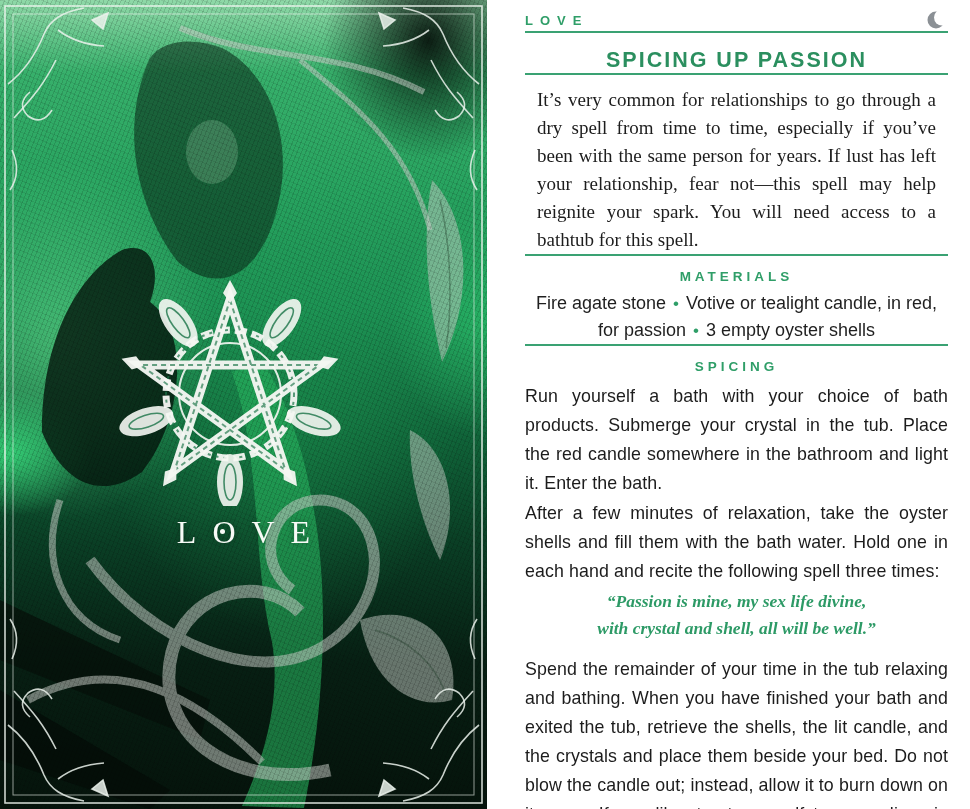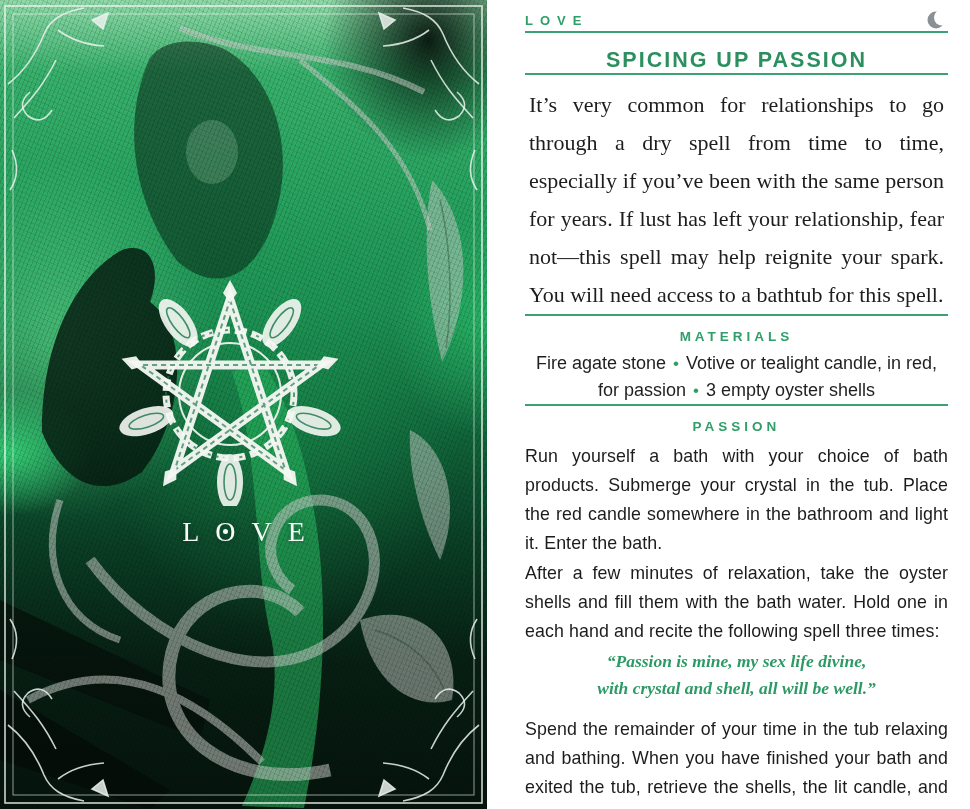--- a/index.html
+++ b/index.html
@@ -32,21 +32,21 @@
     position:absolute;inset:0;pointer-events:none;
     background:
       repeating-linear-gradient(112deg, rgba(0,0,0,.15) 0 1px, transparent 1px 4px),
       repeating-linear-gradient(22deg, rgba(0,0,0,.09) 0 1px, transparent 1px 5px);
     mix-blend-mode:multiply;opacity:.85;
   }
   .art-svg,.frame-svg{position:absolute;inset:0;width:100%;height:100%;}
   .pentagram-wrap{position:absolute;left:116px;top:278px;width:228px;height:228px;}
   .love-label{
     position:absolute;left:0;right:0;top:516px;text-align:center;
-    color:#f7faf6;font-family:"Liberation Serif",serif;font-size:28px;line-height:32px;
+    color:#f7faf6;font-family:"Liberation Serif",serif;font-size:32px;line-height:32px;
     text-shadow:0 0 6px rgba(0,0,0,.35);
   }
   .love-label .lv{display:inline-block;margin:0 8px;position:relative;}
   .love-label .o-dot::after{
     content:"";position:absolute;left:8px;top:13px;width:5px;height:5px;border-radius:50%;background:#f7faf6;
   }
 
   
   .right-page{
     width:483px;flex:1;background:#ffffff;padding:9px 22px 0 38px;
@@ -57,22 +57,22 @@
   hr.rule{border:none;border-top:2px solid var(--rule_green);margin:0;}
   .rule-1{margin-top:7px;}
   .rule-2{margin-top:13px;}
   .rule-3{margin-top:11px;}
   .rule-4{margin-top:15px;}
   .title{
     font-family:Liberation Sans, sans-serif;font-weight:bold;color:var(--title_green);
     font-size:21.5px;letter-spacing:2px;text-align:center;margin:15px 0 0;
   }
   .intro{
-    font-family:"Liberation Serif",serif;font-size:22px;line-height:38px;
-    text-align:justify;color:var(--body_text);margin:11px 4px 0;
+    font-family:"Liberation Serif",serif;font-size:19px;line-height:28px;
+    text-align:justify;color:var(--body_text);margin:11px 12px 0;
   }
   .sect-head{
     color:var(--accent_green);font-size:13.5px;font-weight:bold;letter-spacing:4px;
     text-align:center;margin:13px 0 0;
   }
   .materials-line{
     font-size:18px;line-height:27px;text-align:center;color:#1f1f1f;margin:6px 0 0;
   }
   .materials-line .bullet{color:var(--accent_green);margin:0 7px;font-size:17px;}
   .sans-par{
@@ -212,21 +212,21 @@
 
   <p class="intro">It’s very common for relationships to go through a dry spell from time to time, especially if you’ve been with the same person for years. If lust has left your relationship, fear not—this spell may help reignite your spark. You will need access to a bathtub for this spell.</p>
 
   <hr class="rule rule-3">
 
   <h2 class="sect-head">MATERIALS</h2>
   <p class="materials-line"><span>Fire agate stone</span><span class="bullet">•</span><span>Votive or tealight candle, in red, for passion</span><span class="bullet">•</span><span>3 empty oyster shells</span></p>
 
   <hr class="rule rule-4">
 
-  <h2 class="sect-head">PASSION</h2>
+  <h2 class="sect-head">SPICING</h2>
   <p class="sans-par">Run yourself a bath with your choice of bath products. Submerge your crystal in the tub. Place the red candle somewhere in the bathroom and light it. Enter the bath.</p>
   <p class="sans-par p2">After a few minutes of relaxation, take the oyster shells and fill them with the bath water. Hold one in each hand and recite the following spell three times:</p>
 
   <div class="quote">
     <div>“Passion is mine, my sex life divine,</div>
     <div>with crystal and shell, all will be well.”</div>
   </div>
 
   <p class="sans-par closing">Spend the remainder of your time in the tub relaxing and bathing. When you have finished your bath and exited the tub, retrieve the shells, the lit candle, and the crystals and place them beside your bed. Do not blow the candle out; instead, allow it to burn down on its own. If you like, treat yourself to some lingerie that makes you feel sexy, confident, and empowered. You and your partner can enjoy it together.</p>
 </div>

